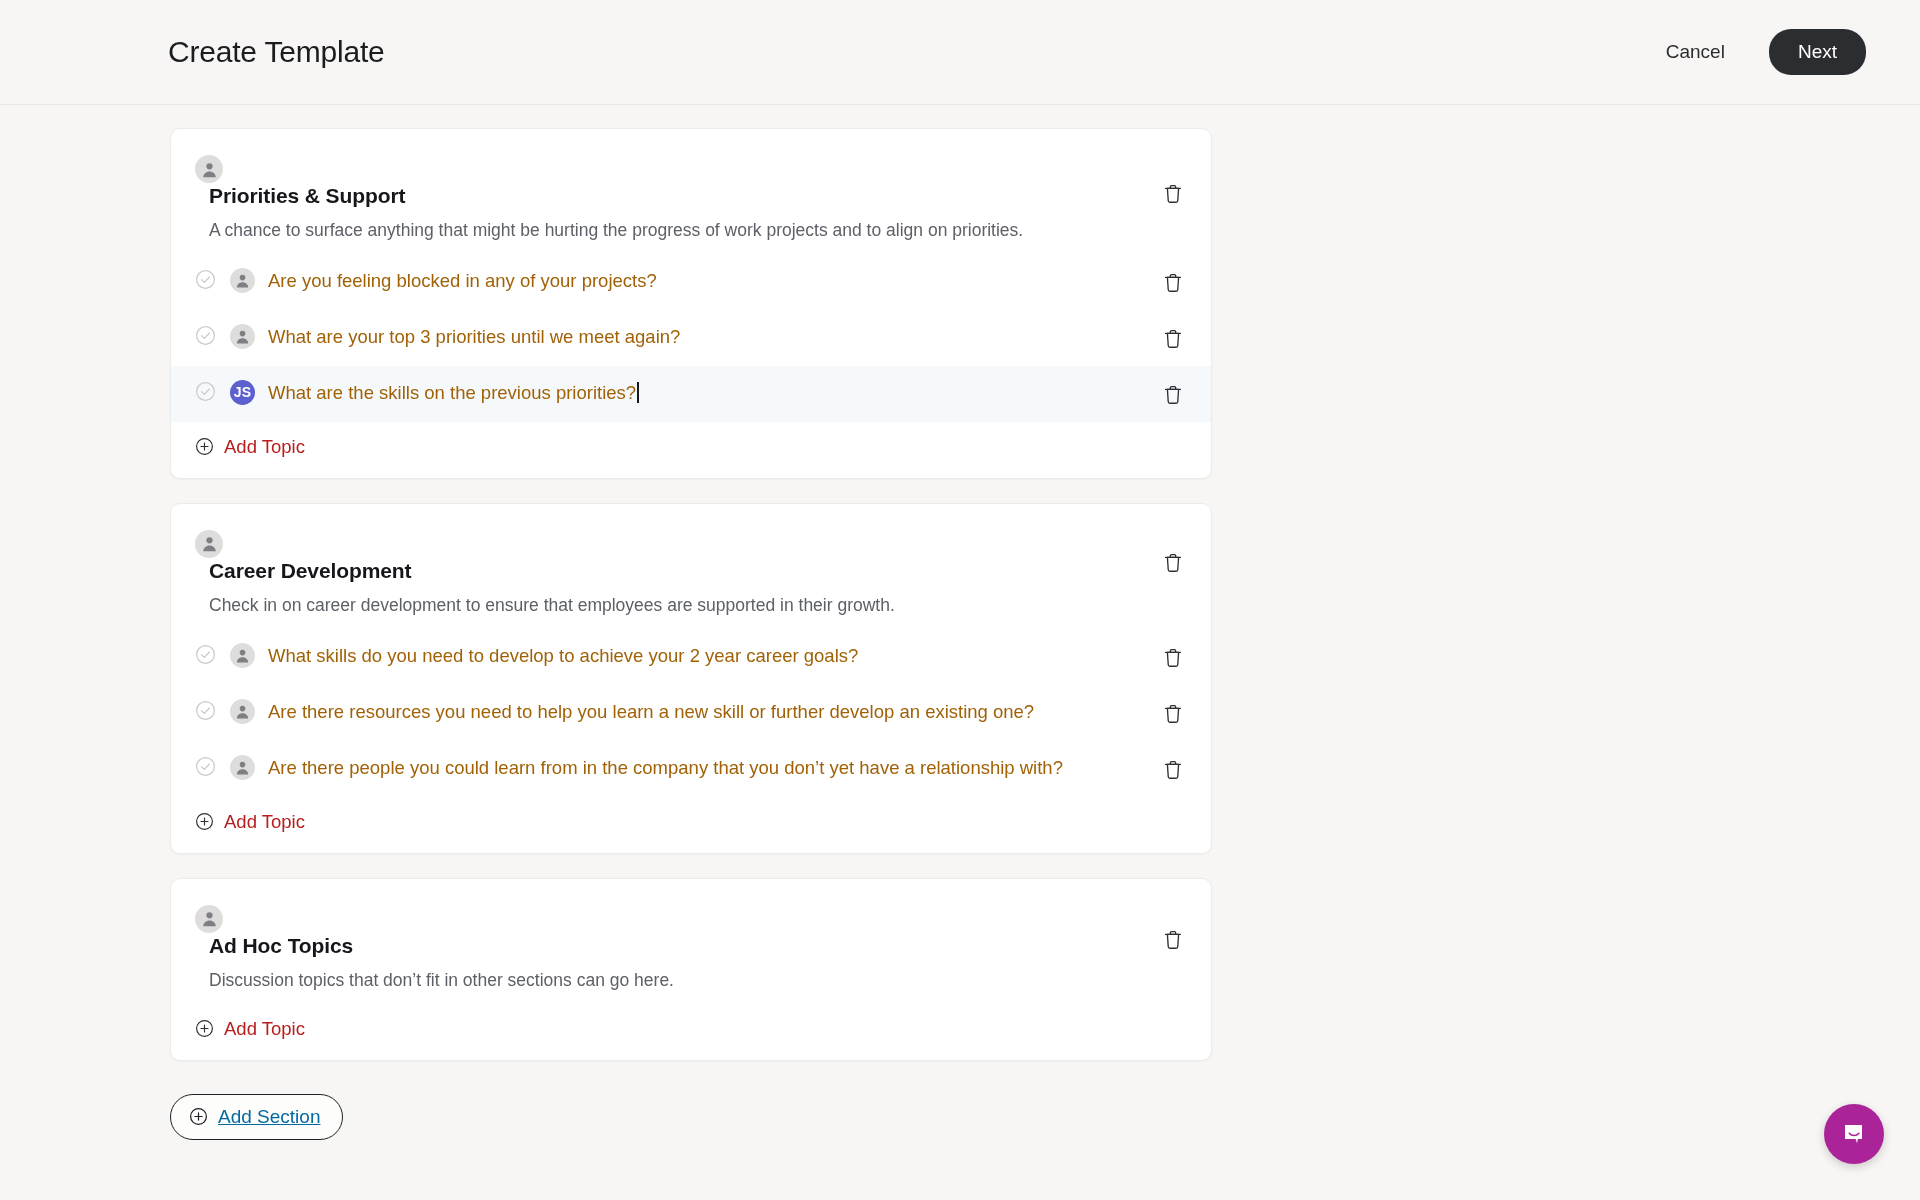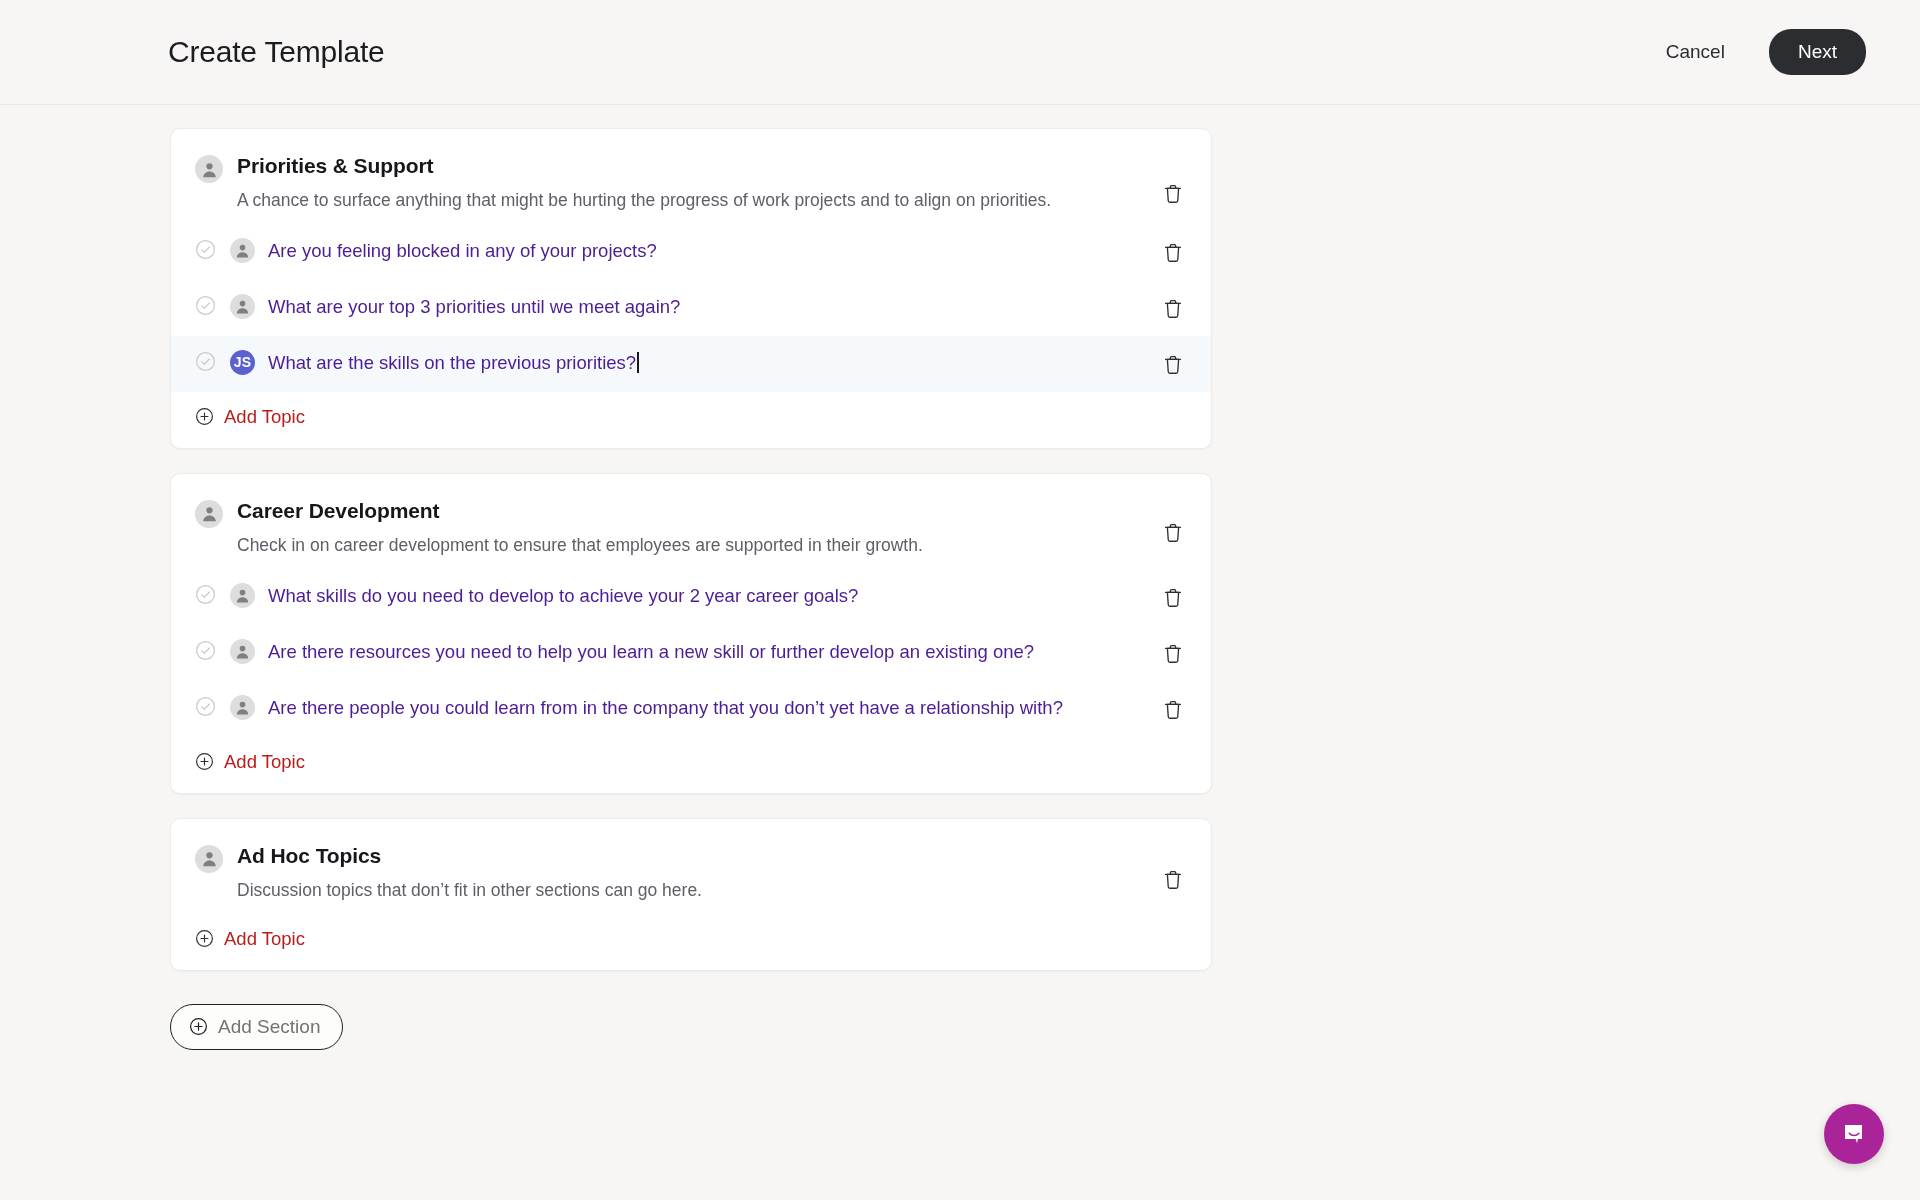--- a/index.html
+++ b/index.html
@@ -75,20 +75,21 @@
     position: relative;
     overflow: hidden;
   }
 
   
   .section-head {
     display: flex;
     align-items: flex-start;
     padding: 24px 0 10px 24px;
     position: relative;
+    flex-direction: column;
   }
   .section-avatar {
     width: 28px; height: 28px;
     border-radius: 50%;
     background: #dedddb;
     flex: 0 0 auto;
     margin-top: 2px;
     display: flex; align-items: center; justify-content: center;
   }
   .section-head-text { margin-left: 14px; padding-right: 90px; }
@@ -130,21 +131,21 @@
   .topic-avatar.initials {
     background: #5d61cf;
     color: #ffffff;
     font-size: 14px;
     font-weight: bold;
     letter-spacing: 0.2px;
   }
   .topic-text {
     margin-left: 13px;
     font-size: 18.5px;
-    color: #4c1d95;
+    color: #a16207;
     line-height: 1.52;
     padding-right: 120px;
     max-width: 920px;
     position: relative;
   }
   .caret {
     display: inline-block;
     width: 1.5px;
     height: 21px;
     background: #17181b;
@@ -176,21 +177,21 @@
     align-items: center;
     gap: 10px;
     background: #fdfdfc;
     border: 1.6px solid #1f2024;
     border-radius: 24px;
     padding: 11px 22px 11px 18px;
     cursor: pointer;
     font-family: inherit;
     margin-top: 9px;
   }
-  .btn-add-section span.label { font-size: 19px; color: #737373; }
+  .btn-add-section span.label { font-size: 19px; color: #0369a1; text-decoration: underline; }
 
   
   .intercom {
     position: absolute;
     right: 36px; bottom: 36px;
     width: 60px; height: 60px;
     border-radius: 50%;
     background: #ab2399;
     box-shadow: 0 3px 10px rgba(0,0,0,0.18);
     display: flex; align-items: center; justify-content: center;

